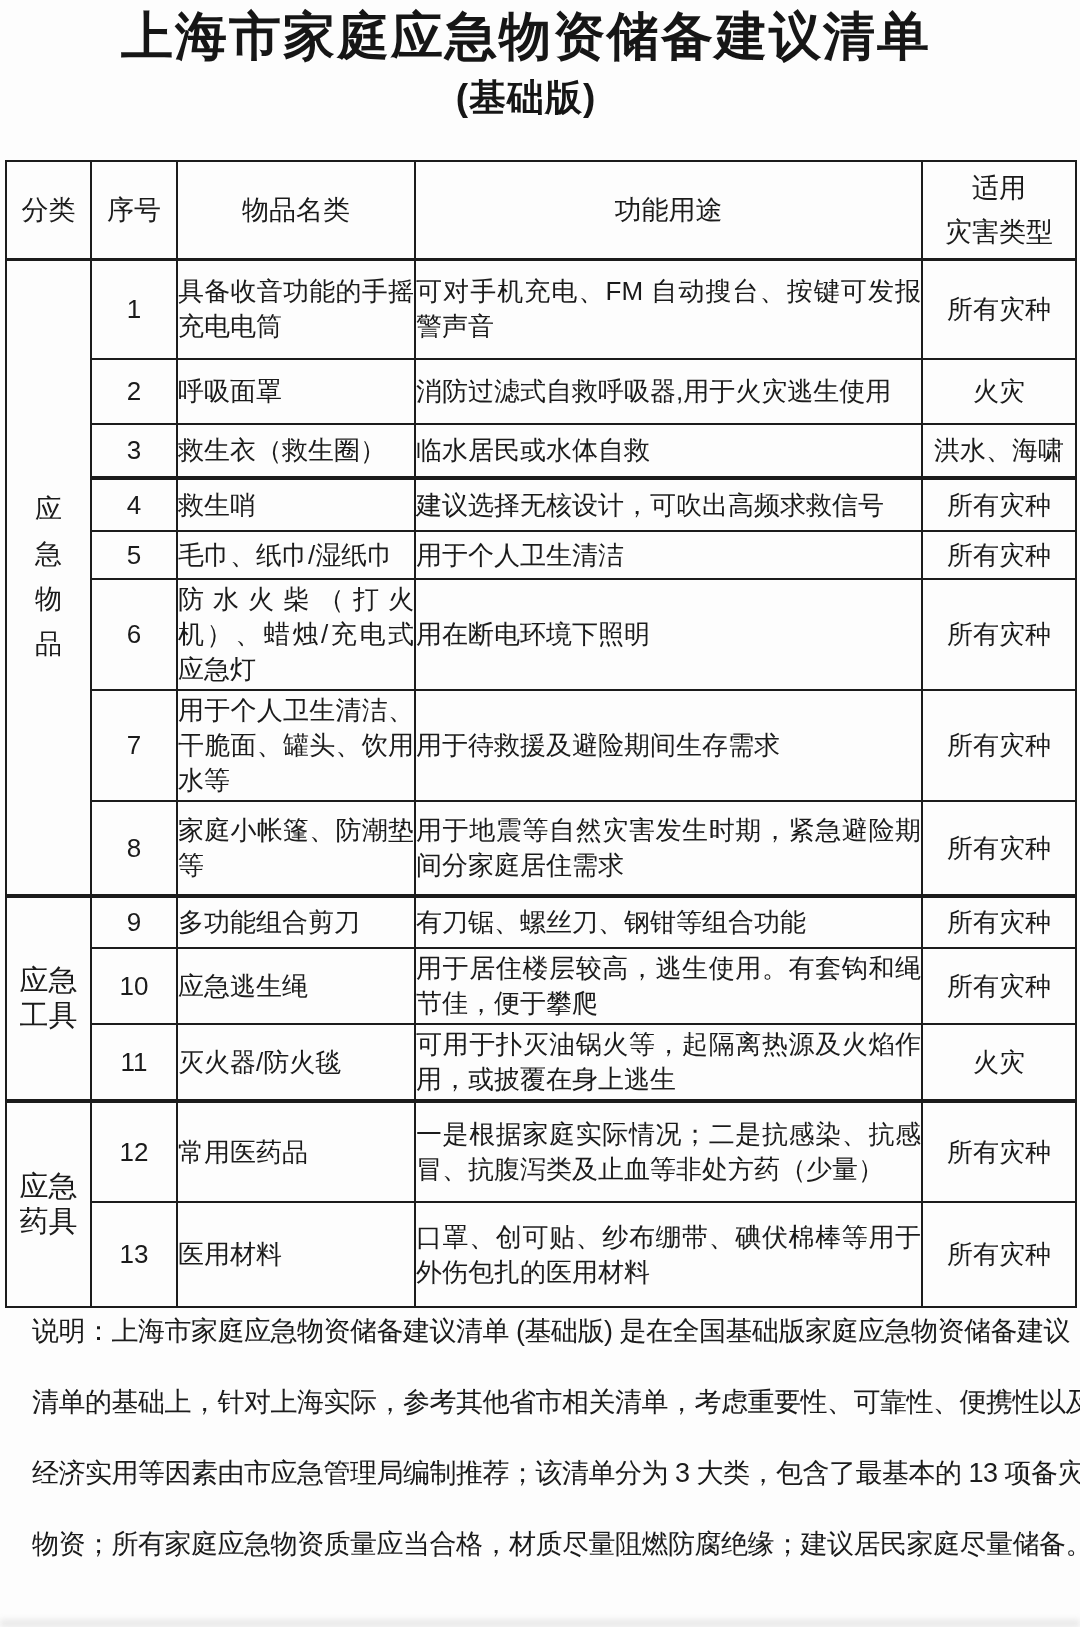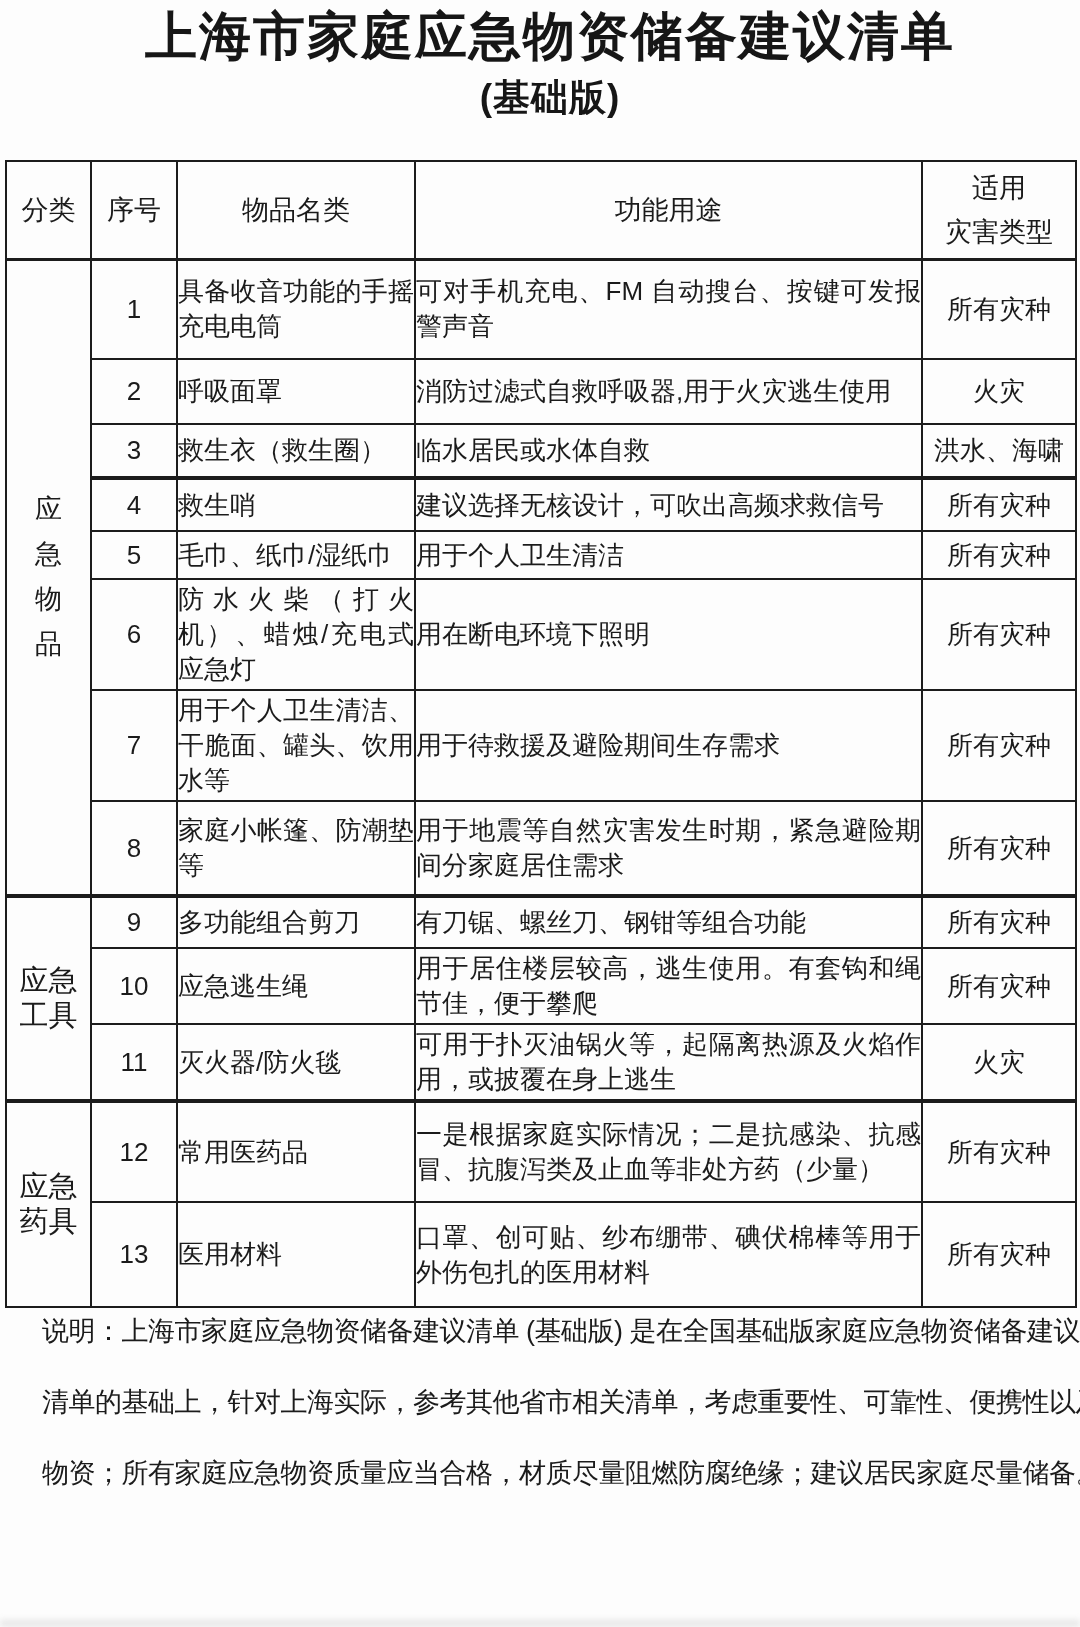--- a/index.html
+++ b/index.html
@@ -3,21 +3,21 @@
 <meta charset="utf-8">
 <style>
   html, body {
     margin: 0; padding: 0;
     width: 1080px; height: 1627px;
     background: #fdfdfd;
     color: #1b1b1b;
     font-family: "Liberation Sans", "DejaVu Sans", sans-serif;
     overflow: hidden;
   }
-  .page { position: relative; width: 1052px; height: 1627px; padding-left: 24px; }
+  .page { position: relative; width: 1052px; height: 1627px; }
 
   
   .title {
     margin: 0; padding-top: 6px;
     text-align: center;
     font-size: 52px; font-weight: 700;
     letter-spacing: 2px; line-height: 60px;
     color: #161616;
   }
   .subtitle {
@@ -73,21 +73,21 @@
     word-break: break-all;
     line-height: 35px;
     font-size: 29px;
   }
 
   tr.sec td { border-top-width: 4px; }
 
   
   .note {
     position: absolute;
-    top: 1296px; left: 42px;
+    top: 1296px; left: 32px;
     width: 1008px;
   }
   .note-line {
     font-size: 27px;
     letter-spacing: -0.5px;
     line-height: 71px;
     white-space: nowrap;
     color: #1b1b1b;
   }
 
@@ -210,18 +210,19 @@
         <td class="c-item">医用材料</td>
         <td class="c-fn">口罩、创可贴、纱布绷带、碘伏棉棒等用于外伤包扎的医用材料</td>
         <td class="c-dis">所有灾种</td>
       </tr>
     </tbody>
   </table>
 
   <div class="note">
     <div class="note-line">说明：上海市家庭应急物资储备建议清单 (基础版) 是在全国基础版家庭应急物资储备建议</div>
     <div class="note-line">清单的基础上，针对上海实际，参考其他省市相关清单，考虑重要性、可靠性、便携性以及</div>
+    <div class="note-line">经济实用等因素由市应急管理局编制推荐；该清单分为 3 大类，包含了最基本的 13 项备灾</div>
     <div class="note-line">物资；所有家庭应急物资质量应当合格，材质尽量阻燃防腐绝缘；建议居民家庭尽量储备。</div>
   </div>
 
   <div class="scan-shadow"></div>
 
 </div>
 
 </body></html>

